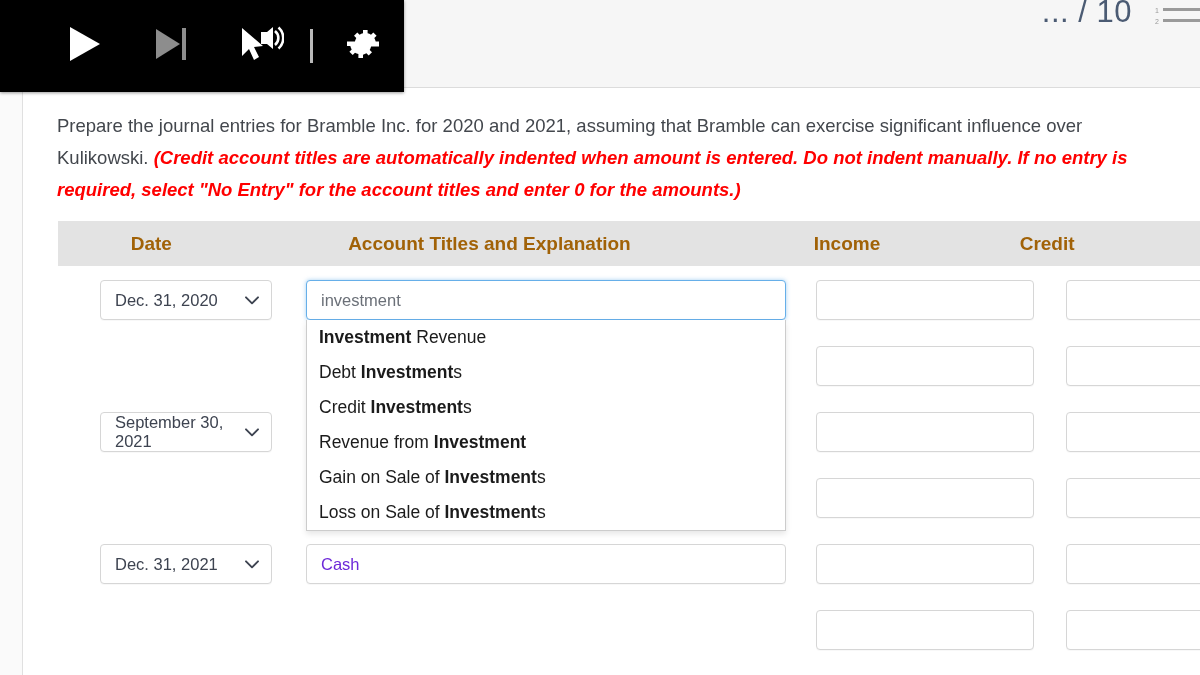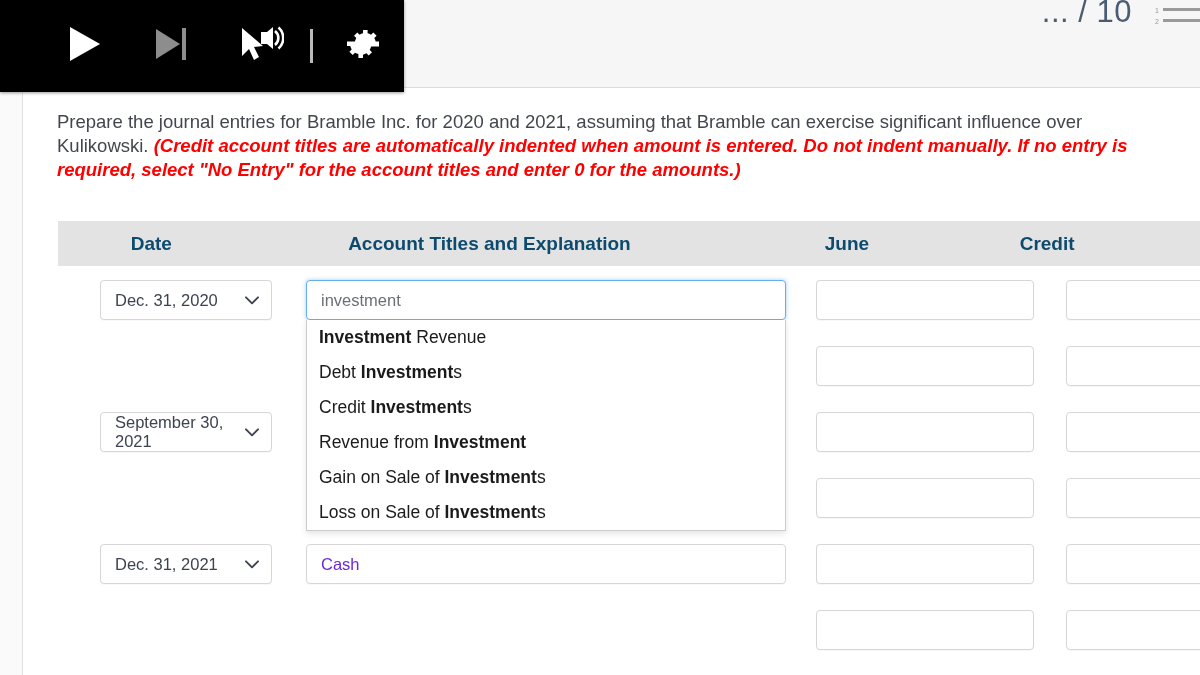--- a/index.html
+++ b/index.html
@@ -86,21 +86,21 @@
     box-sizing: border-box;
     overflow: hidden;
   }
 
   .prompt {
     position: absolute;
     left: 34px;
     top: 21px;
     width: 1110px;
     font-size: 18.5px;
-    line-height: 24px;
+    line-height: 32px;
     color: #43474d;
     font-family: "Liberation Sans", sans-serif;
   }
   .prompt .instr {
     color: #ff0000;
     font-weight: bold;
     font-style: italic;
   }
 
   
@@ -113,21 +113,21 @@
   .thead {
     height: 45px;
     background: #e3e3e3;
     display: flex;
     align-items: center;
     width: 1142px;
   }
   .th {
     font-weight: bold;
     font-size: 19px;
-    color: #0c4a6e;
+    color: #a16207;
     font-family: "Liberation Sans", sans-serif;
     text-align: center;
   }
   .th-date     { width: 207px; }
   .th-account  { width: 543px; text-align: center; }
   .th-debit    { width: 250px; }
   .th-credit   { width: 200px; text-align: left; padding-left: 60px; }
 
   .rows {
     position: relative;
@@ -303,21 +303,21 @@
 
   <div class="prompt">
     <span>Prepare the journal entries for Bramble Inc. for 2020 and 2021, assuming that Bramble can exercise significant influence over Kulikowski. </span><span class="instr">(Credit account titles are automatically indented when amount is entered. Do not indent manually. If no entry is required, select "No Entry" for the account titles and enter 0 for the amounts.)</span>
   </div>
 
   <div class="jtable">
 
     <div class="thead">
       <div class="th th-date">Date</div>
       <div class="th th-account">Account Titles and Explanation</div>
-      <div class="th th-debit">June</div>
+      <div class="th th-debit">Income</div>
       <div class="th th-credit">Credit</div>
     </div>
 
     <div class="rows" id="rows-host">
         <div class="jrow">
           <div class="date-cell">
             <div class="date-select">
               <span>Dec. 31, 2020</span>
               <svg class="chev" viewBox="0 0 14 9">
                 <path d="M1 1.3 L7 7.3 L13 1.3" stroke="#3d4350" stroke-width="1.9" fill="none" stroke-linecap="round" stroke-linejoin="round"></path>

